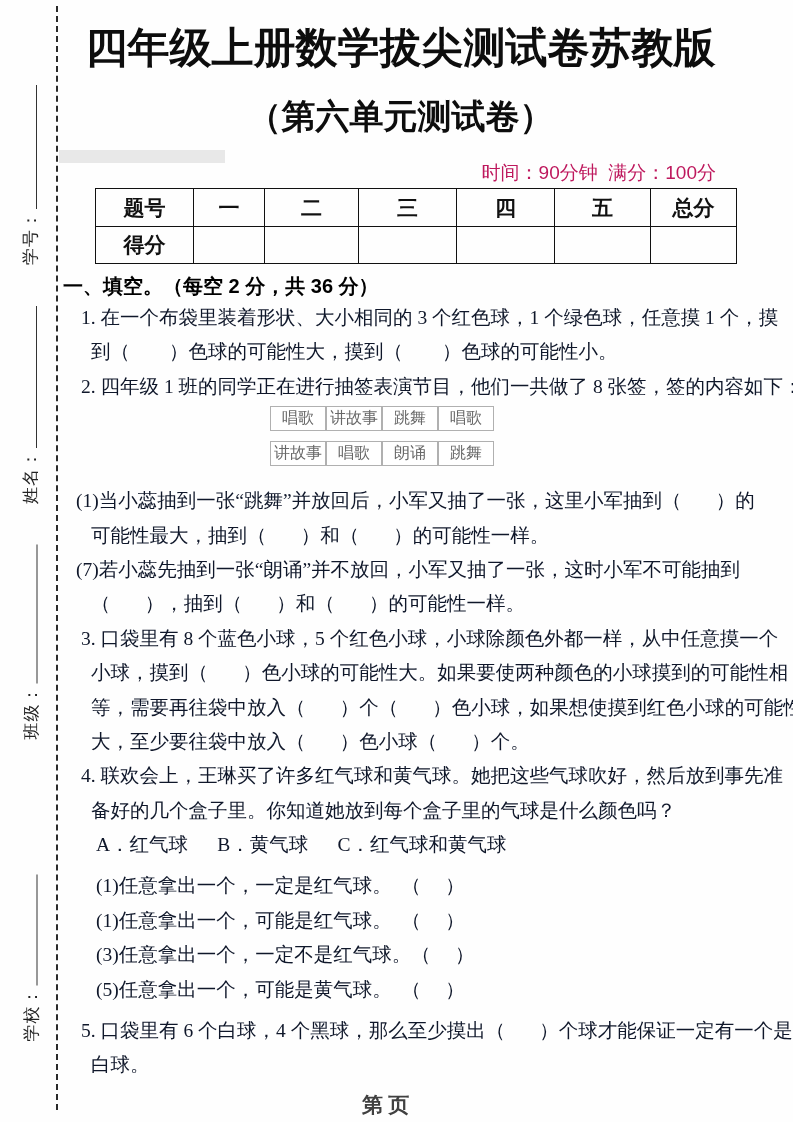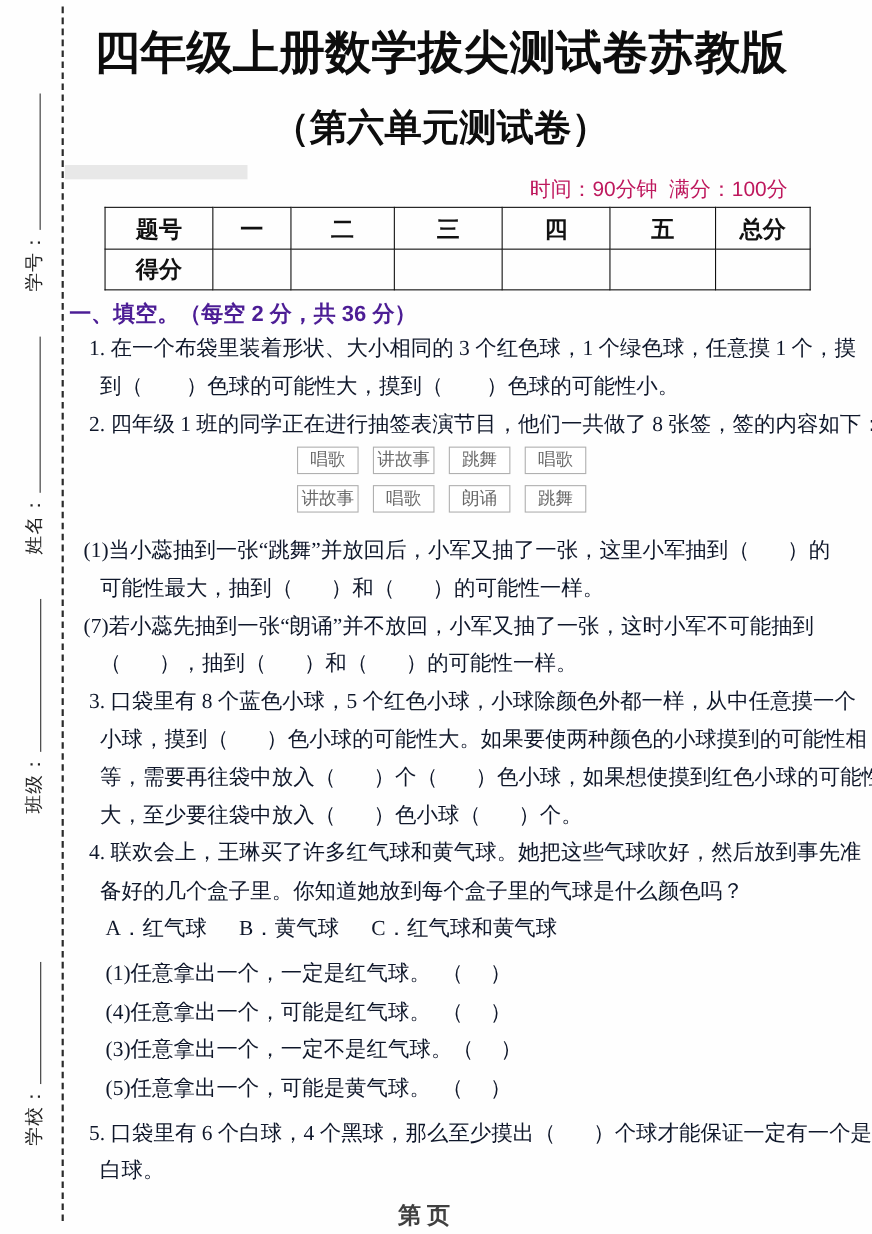--- a/index.html
+++ b/index.html
@@ -39,31 +39,31 @@
     border-collapse:collapse; margin:3px 0 0 32px; width:641px; table-layout:fixed;
   }
   table.score td {
     border:1.7px solid #111; text-align:center; vertical-align:middle;
     font-size:21px; font-weight:700; color:#111; padding:0; white-space:pre;
   }
   tr.hdr td { height:37px; }
   tr.scr td { height:36px; }
   .section-heading {
     margin-top:7px; height:30px; line-height:30px; font-size:20px; font-weight:700;
-    font-family:"Liberation Sans","DejaVu Sans",sans-serif; color:#4c1d95; white-space:pre;
+    font-family:"Liberation Sans","DejaVu Sans",sans-serif; color:#000000; white-space:pre;
   }
   .line { line-height:34.4px; height:34.4px; font-size:19.5px; white-space:pre; color:#0f172a; }
   .ind0 { padding-left:18px; }
   .ind1 { padding-left:28px; }
   .ind2 { padding-left:13px; }
   .ind3 { padding-left:33px; }
   .g1 { margin-top:18px; }
   .g2 { margin-top:7px; }
   .tags { margin-left:207px; padding-top:2px; }
-  .tag-row { display:flex; gap:13px; margin-bottom:10px; }
+  .tag-row { display:flex; margin-bottom:10px; }
   .lot-tag {
     width:56px; height:25px; box-sizing:border-box; border:1px solid #b0b0b0;
     display:flex; align-items:center; justify-content:center;
     font-size:16px; color:#686868; background:#fff; white-space:pre;
   }
   .footer {
     margin-top:8px; height:28px; line-height:28px; text-align:center; font-size:21px;
     color:#404040; white-space:pre; transform:translateX(-15px); font-weight:600;
   }
 </style>
@@ -155,21 +155,21 @@
         <div class="line ind2">(7)若小蕊先抽到一张“朗诵”并不放回，小军又抽了一张，这时小军不可能抽到</div>
         <div class="line ind1">（       ），抽到（       ）和（       ）的可能性一样。</div>
         <div class="line ind0">3. 口袋里有 8 个蓝色小球，5 个红色小球，小球除颜色外都一样，从中任意摸一个</div>
         <div class="line ind1">小球，摸到（       ）色小球的可能性大。如果要使两种颜色的小球摸到的可能性相</div>
         <div class="line ind1">等，需要再往袋中放入（       ）个（       ）色小球，如果想使摸到红色小球的可能性</div>
         <div class="line ind1">大，至少要往袋中放入（       ）色小球（       ）个。</div>
         <div class="line ind0">4. 联欢会上，王琳买了许多红气球和黄气球。她把这些气球吹好，然后放到事先准</div>
         <div class="line ind1">备好的几个盒子里。你知道她放到每个盒子里的气球是什么颜色吗？</div>
         <div class="line ind3">A．红气球      B．黄气球      C．红气球和黄气球</div>
         <div class="line ind3 g2">(1)任意拿出一个，一定是红气球。  （     ）</div>
-        <div class="line ind3">(4)任意拿出一个，可能是红气球。  （     ）</div>
+        <div class="line ind3">(1)任意拿出一个，可能是红气球。  （     ）</div>
         <div class="line ind3">(3)任意拿出一个，一定不是红气球。（     ）</div>
         <div class="line ind3">(5)任意拿出一个，可能是黄气球。  （     ）</div>
         <div class="line ind0 g2">5. 口袋里有 6 个白球，4 个黑球，那么至少摸出（       ）个球才能保证一定有一个是</div>
         <div class="line ind1">白球。</div>
       </div>
 
     <div class="footer">第 页</div>
   </div>
 </div>
 

